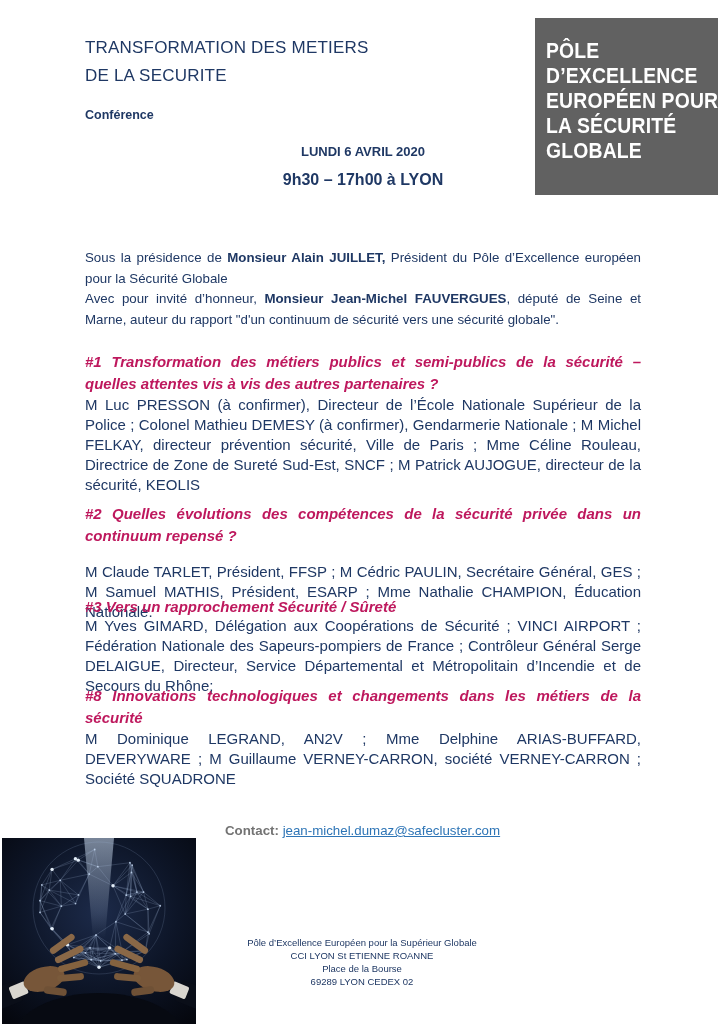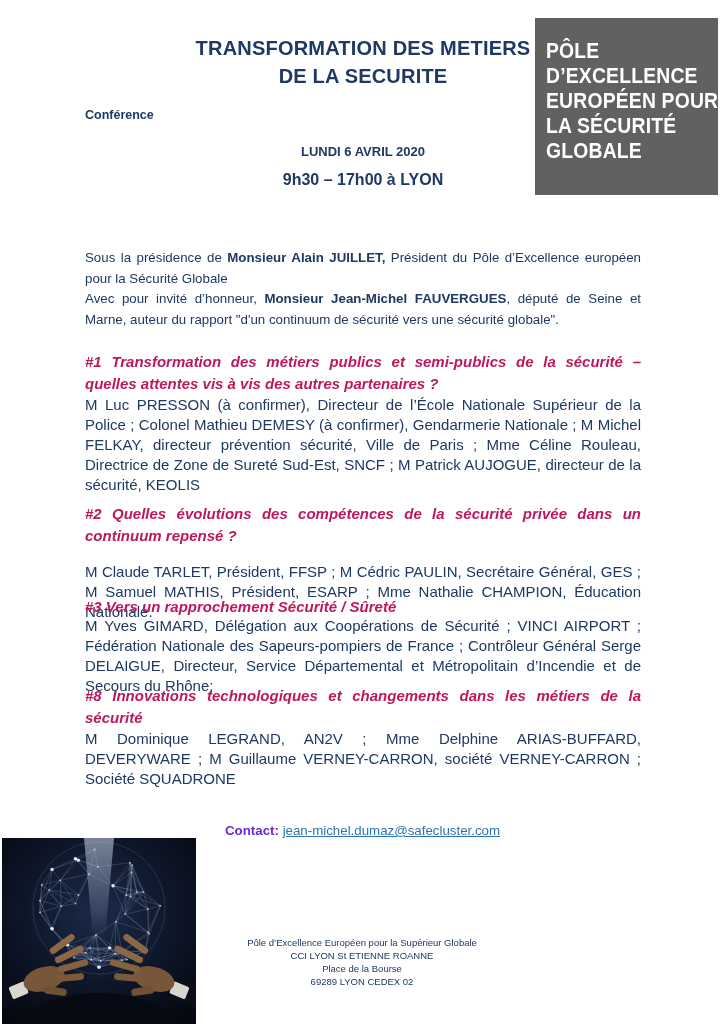--- a/index.html
+++ b/index.html
@@ -8,21 +8,21 @@
     width:724px;height:1024px;
     background:#ffffff;
     overflow:hidden;
     font-family:"Liberation Sans", sans-serif;
     color:#1f3864;
     margin:0 auto;
   }
   .content{position:absolute;left:85px;width:556px;}
 
   
-  .title-block{top:34px;text-align:center;font-weight:bold;font-size:20px;line-height:28px;letter-spacing:.2px;}
+  .title-block{top:34px;font-weight:normal;font-size:17px;line-height:28px;letter-spacing:.2px;}
   .conference{top:108px;text-align:left;font-weight:bold;font-size:12.5px;}
   .date-line{top:144px;text-align:center;font-weight:600;font-size:13px;}
   .time-line{top:171px;text-align:center;font-weight:600;font-size:16px;}
 
   
   .logo-box{
     position:absolute;left:535px;top:18px;width:183px;height:177px;
     background:#616161;box-sizing:border-box;padding:20px 6px 0 11px;
   }
   .logo-box .ln{
@@ -45,21 +45,21 @@
   }
   .sec-b{position:absolute;left:85px;width:556px;font-size:15px;line-height:20px;text-align:justify;}
 
   .s1h{top:351px;} .s1b{top:395px;}
   .s2h{top:503px;} .s2b{top:562px;}
   .s3h{top:596px;} .s3b{top:616px;}
   .s4h{top:685px;} .s4b{top:729px;}
 
   
   .contact{position:absolute;left:225px;top:823px;font-size:13.3px;}
-  .contact .lbl{font-weight:bold;color:#6d28d9;}
+  .contact .lbl{font-weight:bold;color:#737373;}
   .contact a{color:#2e75b6;text-decoration:underline;}
 
   
   .footer{position:absolute;left:0;top:936px;width:724px;text-align:center;
           font-size:9.5px;line-height:13px;color:#1f3864;}
 
   
   .photo{position:absolute;left:2px;top:838px;width:194px;height:186px;}
   .photo svg{display:block;}
 </style>

